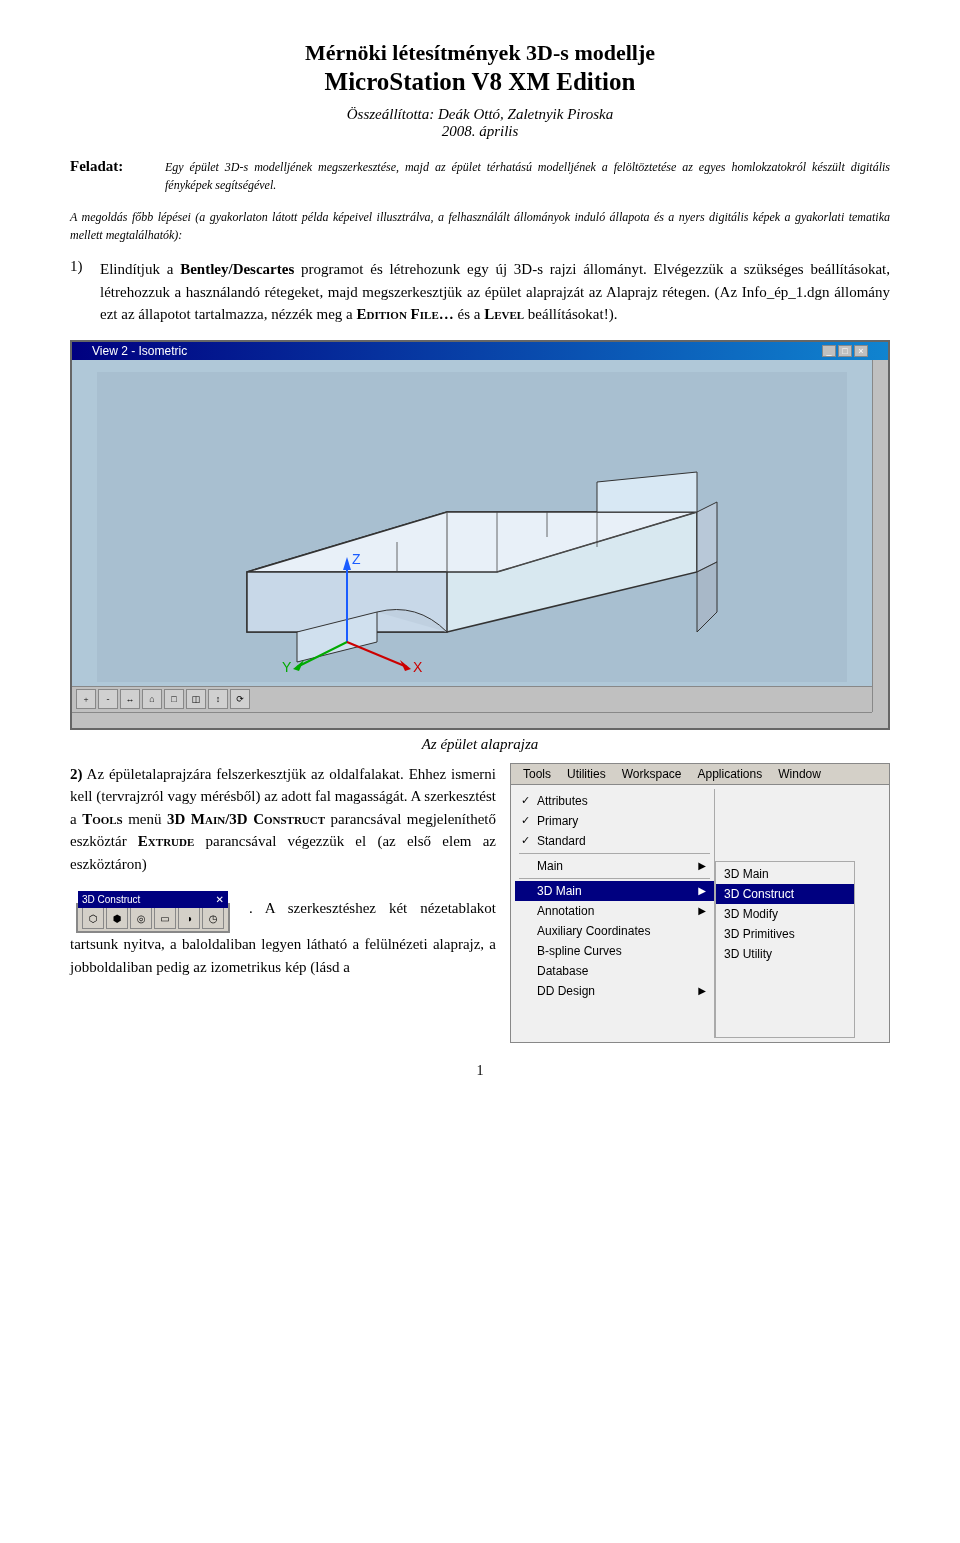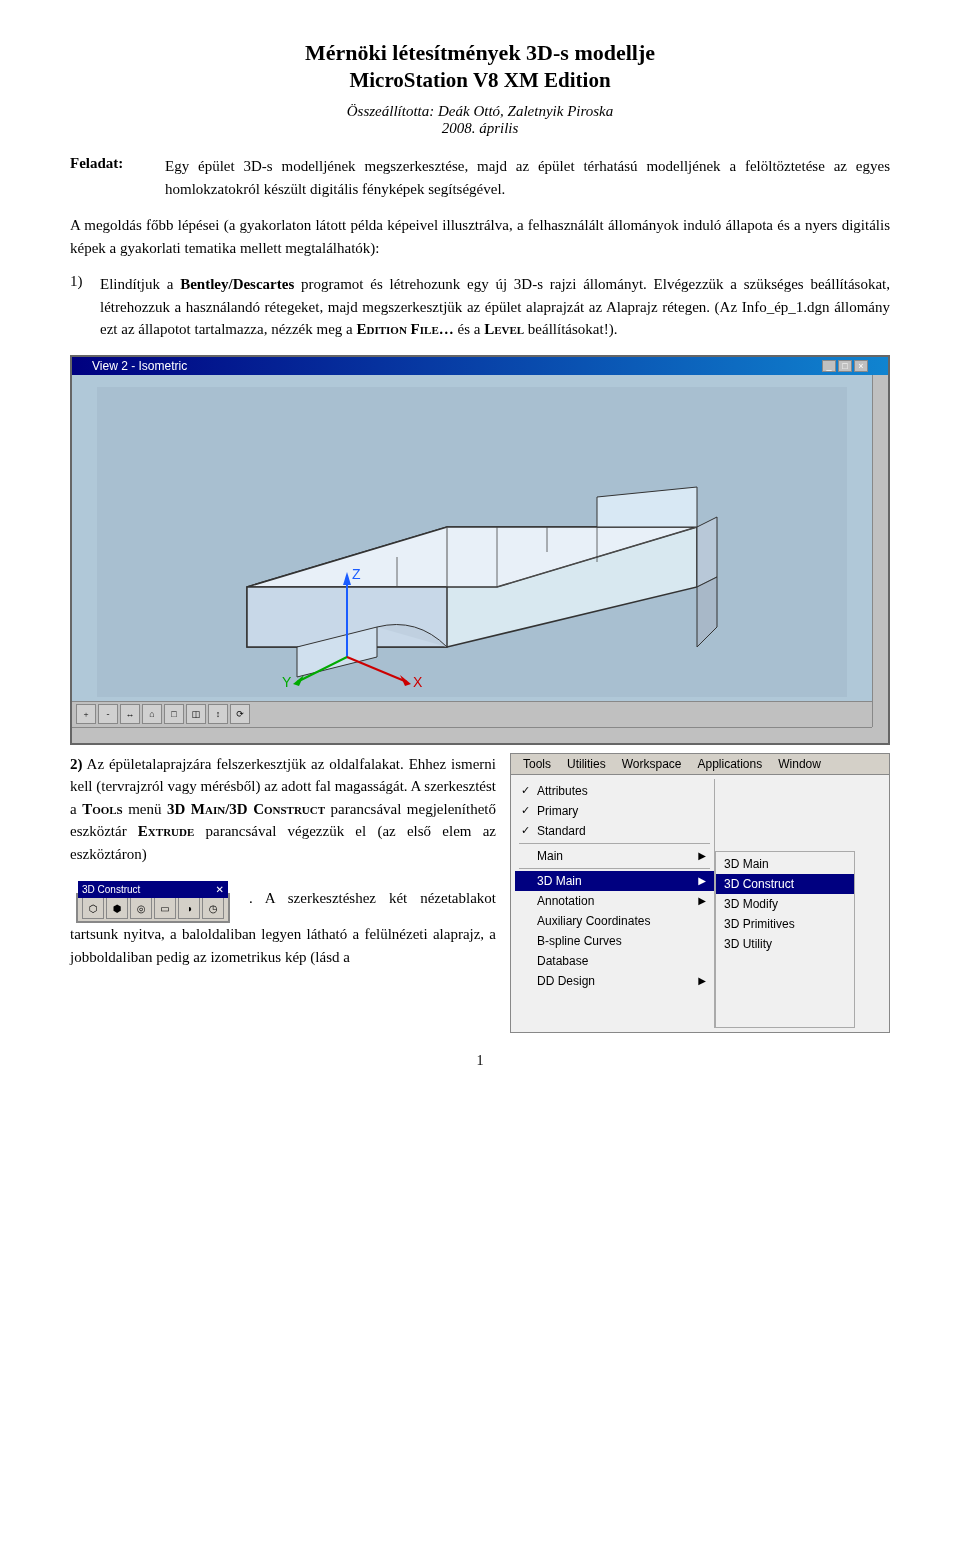--- a/index.html
+++ b/index.html
@@ -21,21 +21,21 @@
     .title-block {
       text-align: center;
       margin-bottom: 18px;
     }
     .title-main {
       font-size: 22px;
       font-weight: bold;
       display: block;
     }
     .title-sub {
-      font-size: 21px;
+      font-size: 25px;
       font-weight: bold;
       display: block;
       margin-top: 2px;
     }
     .title-author {
       font-size: 15px;
       font-style: italic;
       display: block;
       margin-top: 10px;
     }
@@ -49,22 +49,23 @@
       margin-bottom: 8px;
     }
     .label-col {
       min-width: 95px;
       font-weight: bold;
       font-size: 15px;
       padding-top: 0;
     }
     .text-col {
       flex: 1;
-      font-size: 15px;
+      font-size: 12px;
       line-height: 1.5;
+      font-style: italic;
     }
     .text-col p {
       margin-bottom: 6px;
       text-align: justify;
     }
     .numbered-item {
       display: flex;
       gap: 6px;
       margin-bottom: 6px;
     }
@@ -463,20 +464,21 @@
         <div class="toolbar-btn">◫</div>
         <div class="toolbar-btn">↕</div>
         <div class="toolbar-btn">⟳</div>
       </div>
       <div class="view-scrollbar-right"></div>
       <div class="view-scrollbar-bottom"></div>
       <div class="view-corner"></div>
     </div>
   </div>
 
+  <div class="caption">Az épület alaprajza</div>
 
   <div class="bottom-section">
 
     <div class="bottom-text">
       <p>
         <span class="bold">2)</span>
         Az épületalaprajzára felszerkesztjük az oldalfalakat. Ehhez ismerni kell (tervrajzról vagy mérésből) az adott fal magasságát. A szerkesztést a
         <span class="smallcaps bold">Tools</span>
         menü <span class="smallcaps bold">3D Main/3D Construct</span>
         parancsával megjeleníthető eszköztár <span class="smallcaps bold">Extrude</span>

